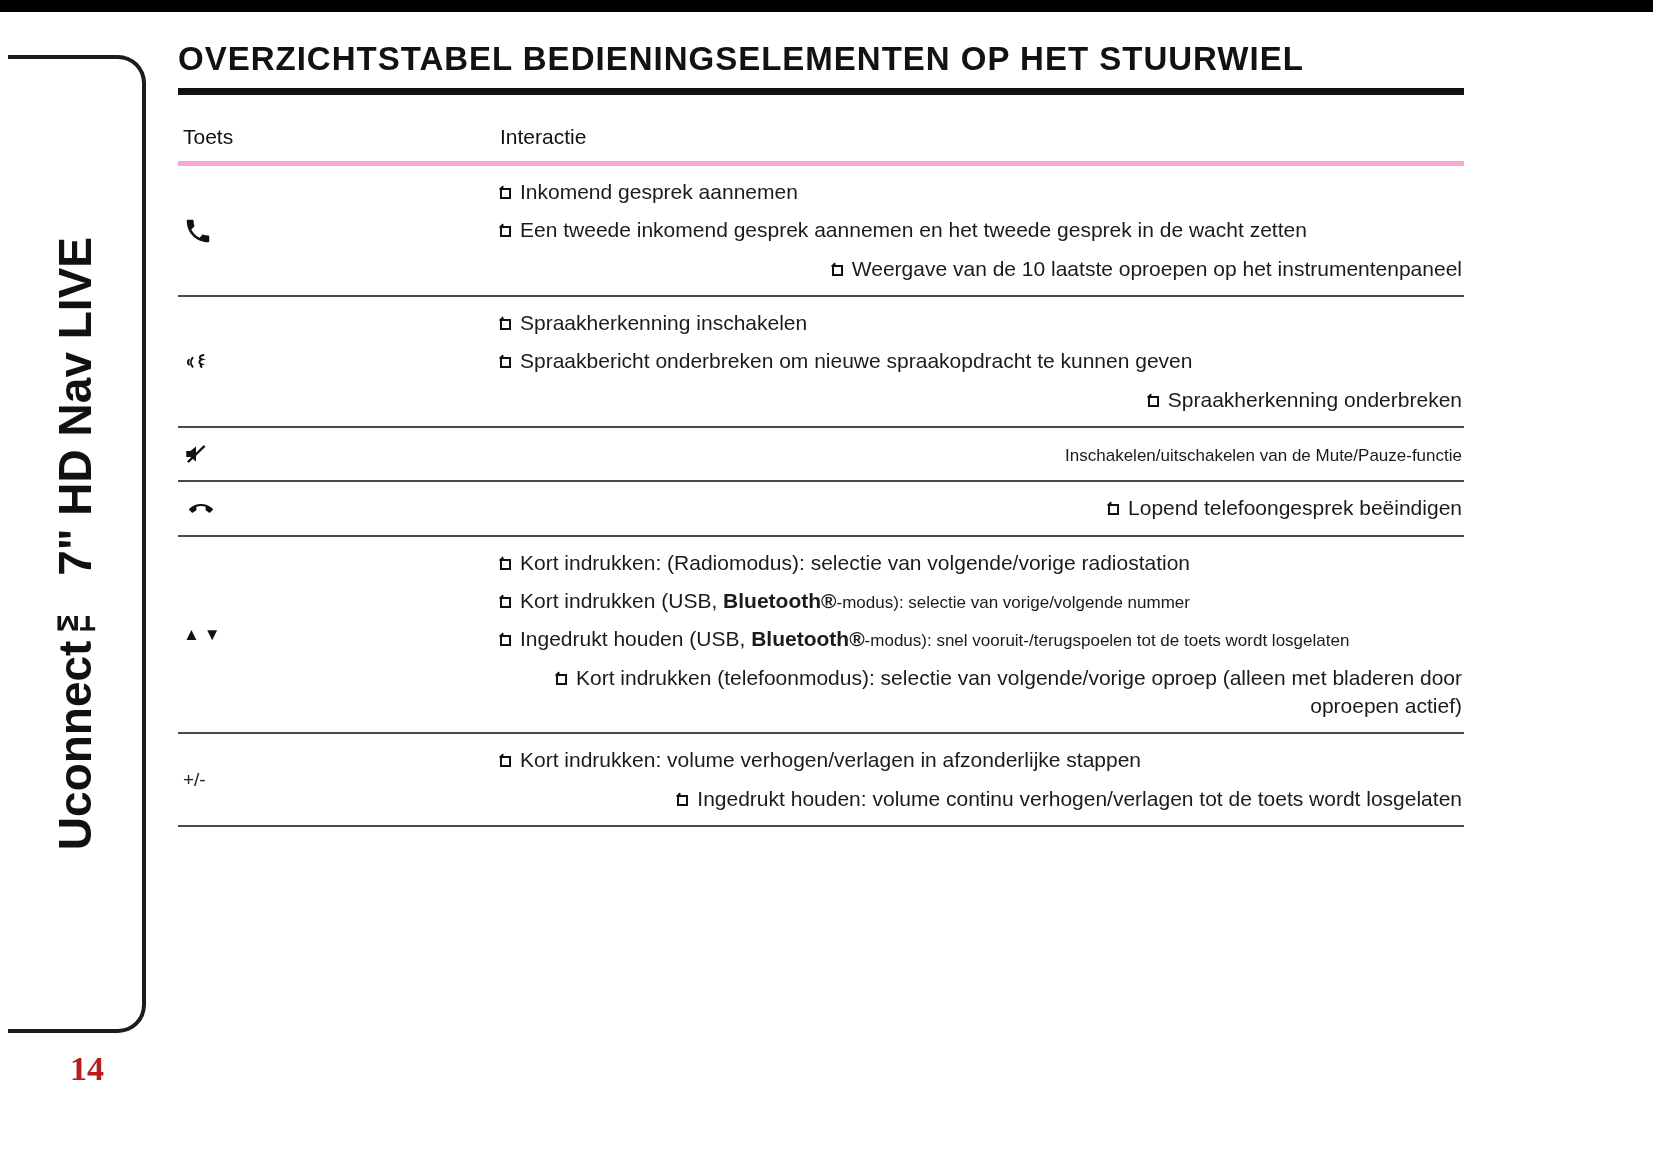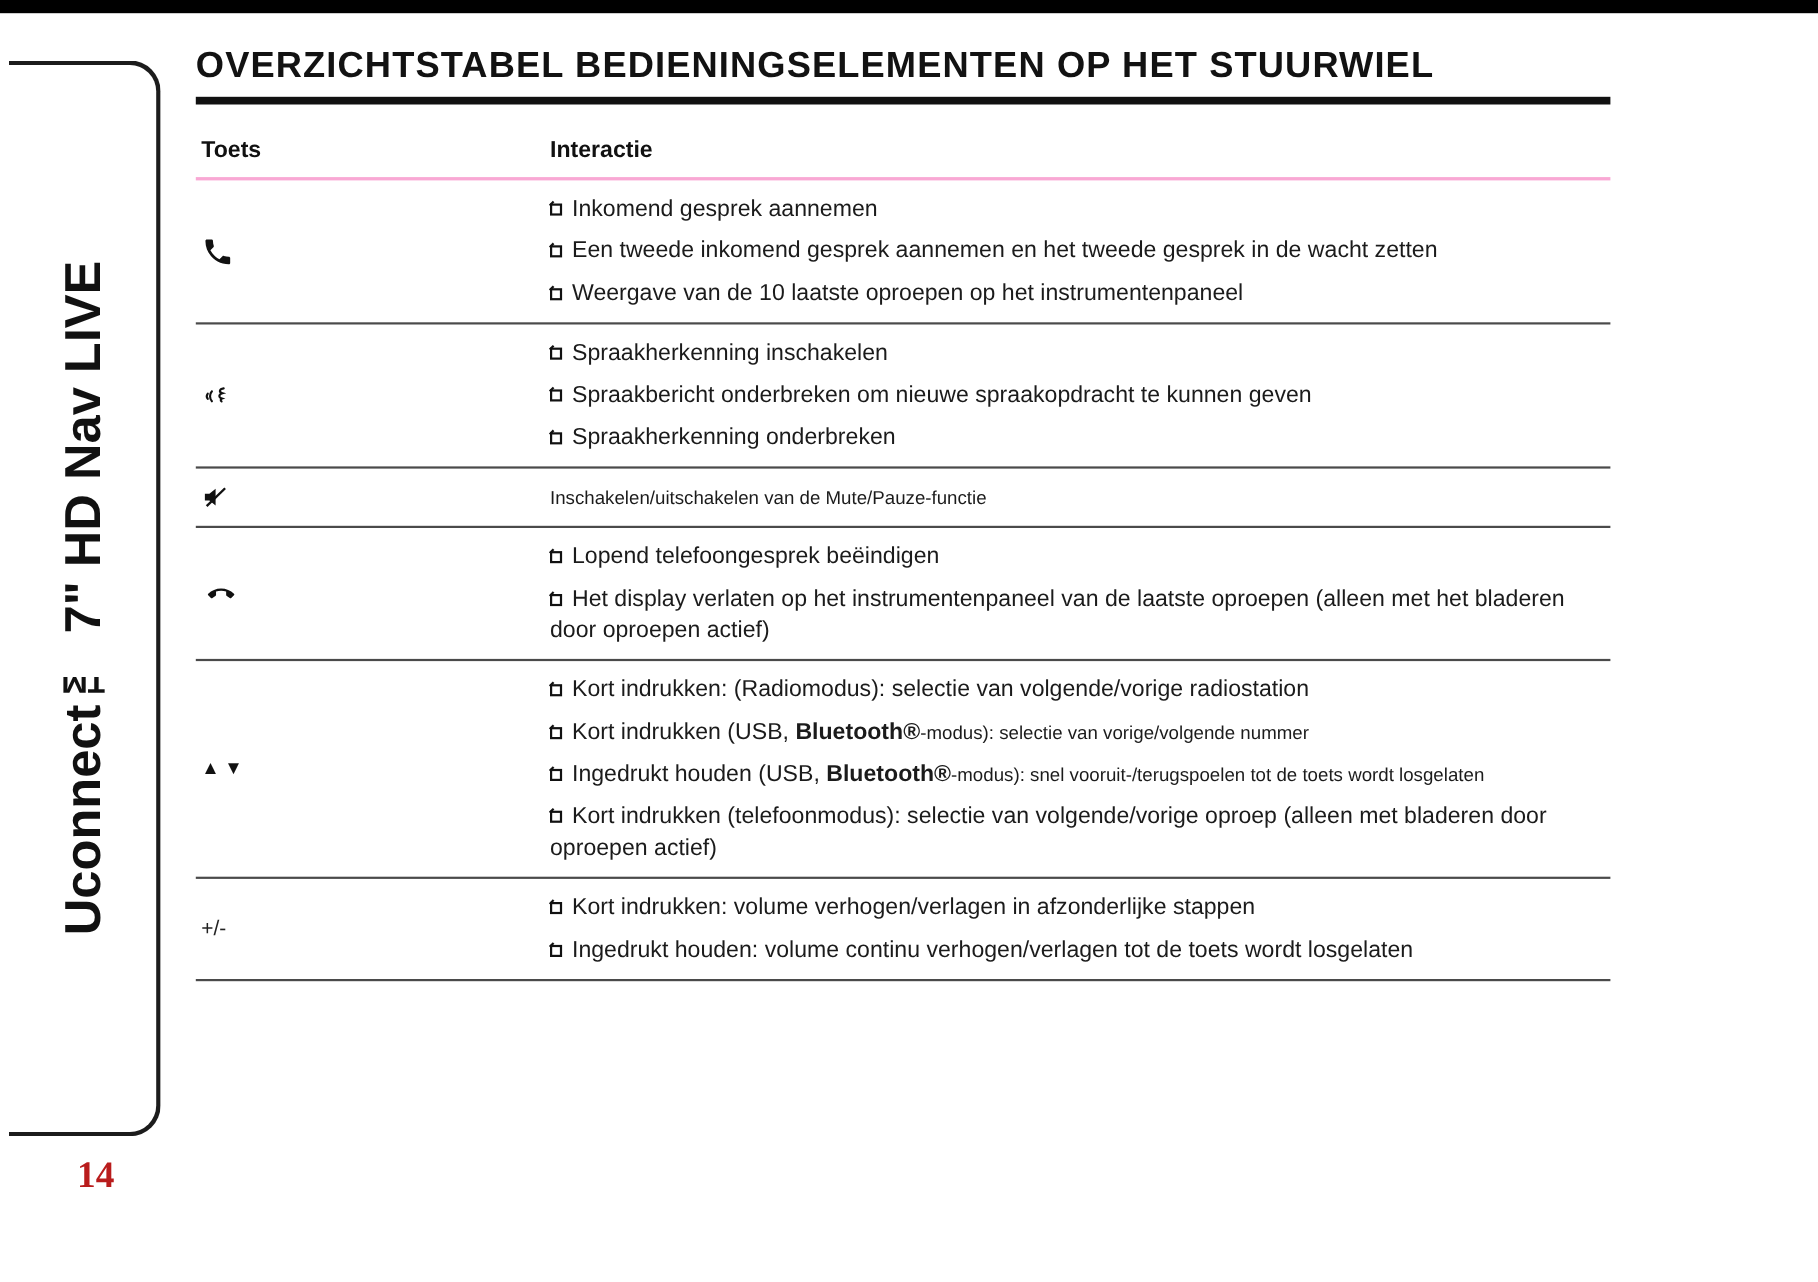--- a/index.html
+++ b/index.html
@@ -24,31 +24,31 @@
     position:absolute; left:70px; top:1050px; font-size:34px; font-weight:bold; color:#b91c1c;font-family:Liberation Serif, serif;
   }
 
   
   .content { position:absolute; left:178px; top:40px; width:1286px; }
   .doc-title {
     font-size:33px; font-weight:800; letter-spacing:1px; color:#121212;
     white-space:nowrap; padding-bottom:10px; border-bottom:7px solid #111;
   }
   .table-header {
-    display:flex; margin-top:30px; font-weight:bold; font-size:21px; color:#111;
-    padding-bottom:12px; border-bottom:3px solid #f9a8d4;
+    display:flex; margin-top:30px; font-weight:normal; font-size:21px; color:#111;
+    padding-bottom:12px; border-bottom:5px solid #f9a8d4;
   }
   .col-key { width:322px; padding-left:5px; }
   .col-interaction { flex:1; }
 
   .row { display:flex; border-bottom:2px solid #4a4a4a; padding:12px 0; }
   .icon-cell { width:322px; display:flex; align-items:center; padding-left:5px; }
   .items { flex:1; padding-right:2px; }
   .item { font-size:21px; line-height:1.35; margin:0 0 10px 0; color:#1b1b1b; }
-  .item:last-child { margin-bottom:0; }
+  .item:last-child { margin-bottom:0;text-align:right; }
 
   .bullet {
     display:inline-block; width:11px; height:11px; border:2px solid #111;
     margin-right:9px; position:relative; top:0px; background:#fff;
   }
   .bullet::before {
     content:""; position:absolute; left:-3px; top:-3px; width:5px; height:2px;
     background:#111; transform:rotate(-45deg);
   }
   .t-normal { font-size:21px; }
@@ -117,21 +117,20 @@
         </div>
       </div>
       <div class="row">
         <div class="icon-cell">
           <svg width="36" height="24" viewBox="0 0 24 24" fill="#111">
             <path d="M12 9c-1.6 0-3.15.25-4.6.72v3.1c0 .39-.23.74-.56.9-.98.49-1.87 1.12-2.66 1.85-.18.18-.43.29-.7.29-.28 0-.53-.11-.71-.29L.29 13.08c-.18-.17-.29-.42-.29-.7 0-.28.11-.53.29-.71C3.34 8.78 7.46 7 12 7s8.66 1.78 11.71 4.67c.18.18.29.43.29.71 0 .28-.11.53-.29.7l-2.48 2.48c-.18.18-.43.29-.71.29-.27 0-.52-.11-.7-.28-.79-.74-1.69-1.36-2.67-1.85-.33-.16-.56-.5-.56-.9v-3.1C15.15 9.25 13.6 9 12 9z"></path>
           </svg>
         </div>
         <div class="items">
           <div class="item"><span class="bullet"></span><span class="t-normal">Lopend telefoongesprek beëindigen</span></div>
-          <div class="item"><span class="bullet"></span><span class="t-normal">Het display verlaten op het instrumentenpaneel van de laatste oproepen (alleen met het bladeren door oproepen actief)</span></div>
         </div>
       </div>
       <div class="row">
         <div class="icon-cell">
           <span class="glyph-updown">▲▼</span>
         </div>
         <div class="items">
           <div class="item"><span class="bullet"></span><span class="t-normal">Kort indrukken: (Radiomodus): selectie van volgende/vorige radiostation</span></div>
           <div class="item"><span class="bullet"></span><span class="t-normal">Kort indrukken (USB, </span><span class="t-bold">Bluetooth®</span><span class="t-small">-modus): selectie van vorige/volgende nummer</span></div>
           <div class="item"><span class="bullet"></span><span class="t-normal">Ingedrukt houden (USB, </span><span class="t-bold">Bluetooth®</span><span class="t-small">-modus): snel vooruit-/terugspoelen tot de toets wordt losgelaten</span></div>

